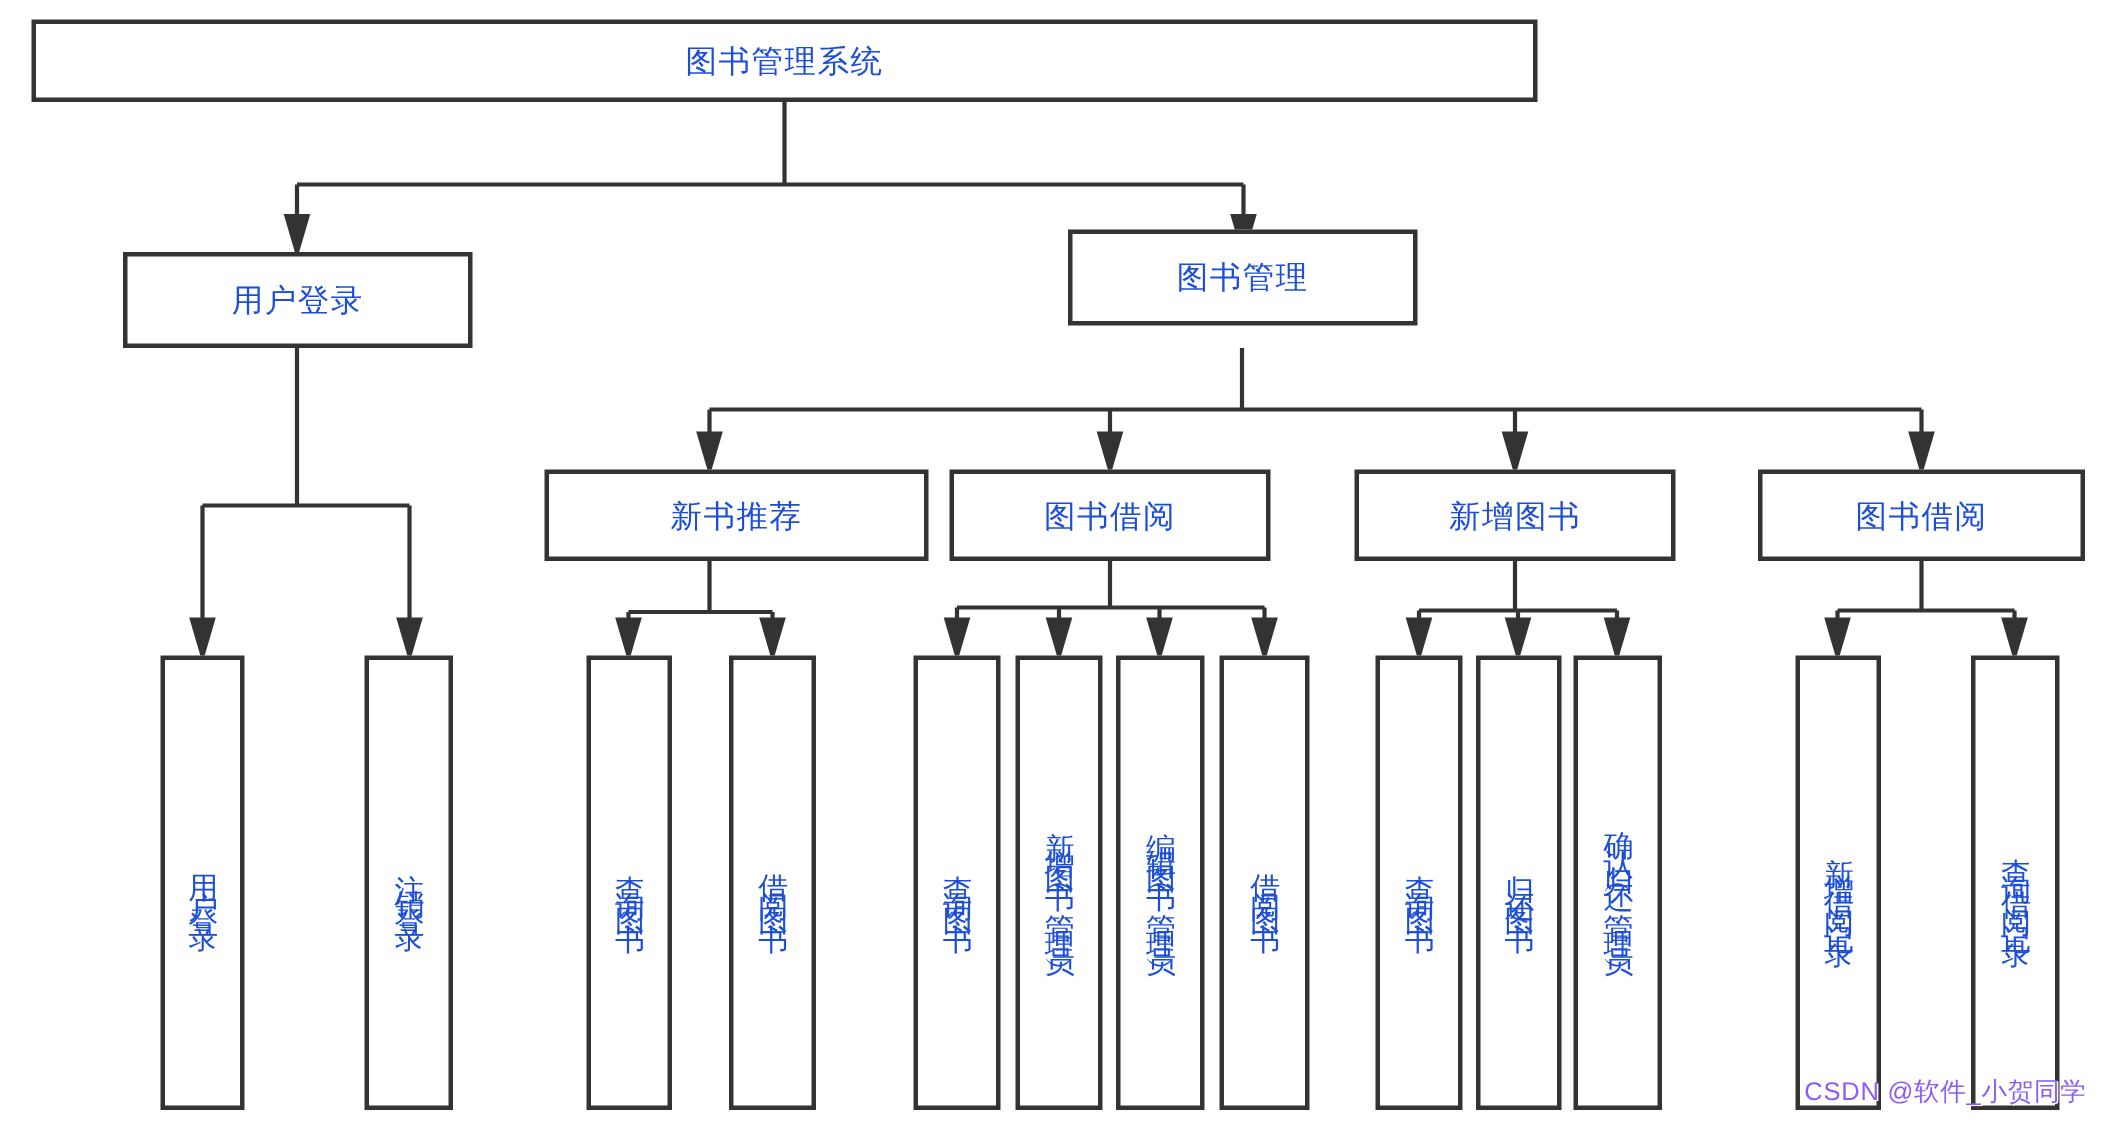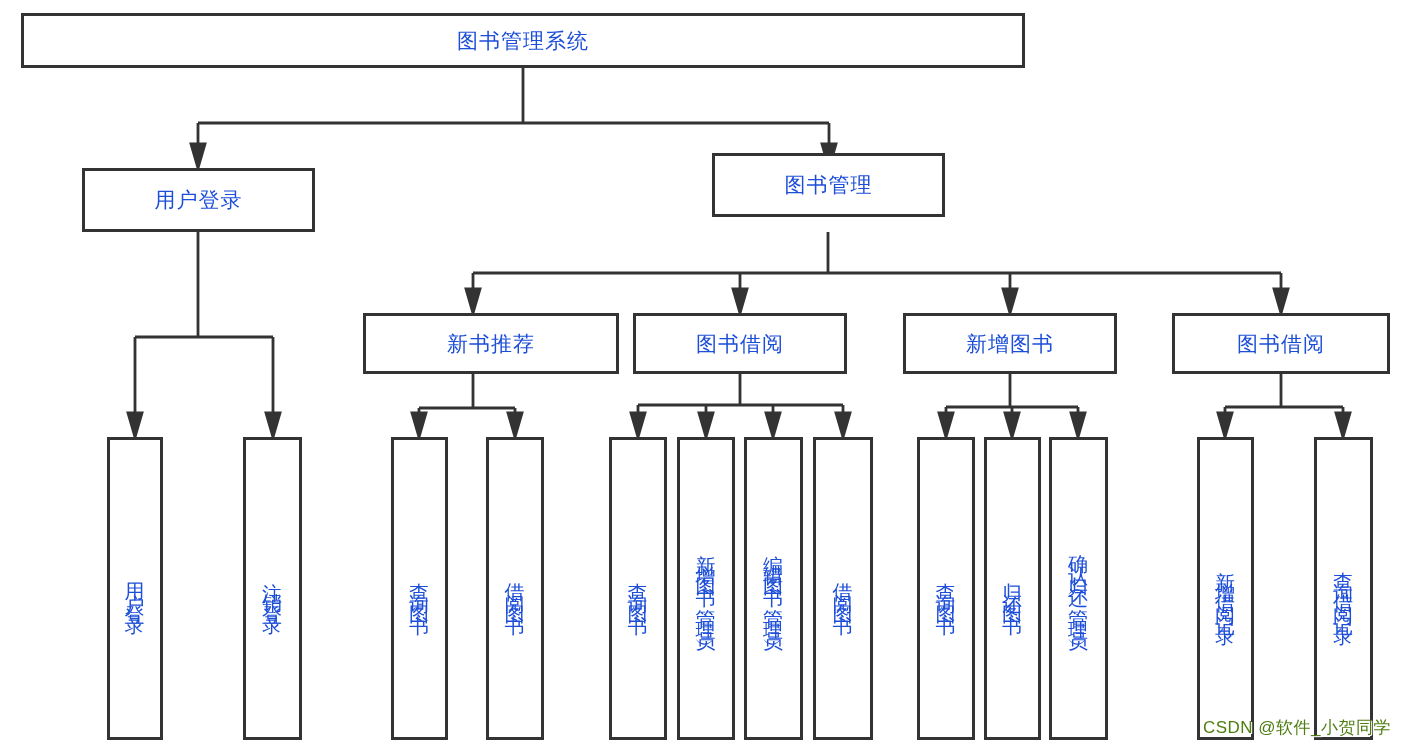--- a/index.html
+++ b/index.html
@@ -56,21 +56,21 @@
   .n-l-cbquery{left:917px;width:58px;}
   .n-l-cbreturn{left:984px;width:57px;}
   .n-l-cbconfirm{left:1049px;width:59px;}
   .n-l-bradd{left:1197px;width:57px;}
   .n-l-brquery{left:1314px;width:59px;}
   .watermark{
     position:absolute;
     right:14px;top:716px;
     z-index:3;
     font-size:17px;
-    color:#4d7c0f;
+    color:#8b5cf6;
     letter-spacing:0.5px;
     text-shadow:1px 1px 0 #ffffff;
     white-space:nowrap;
   }
 </style>
 </head>
 <body>
 
 <div class="canvas">
 

